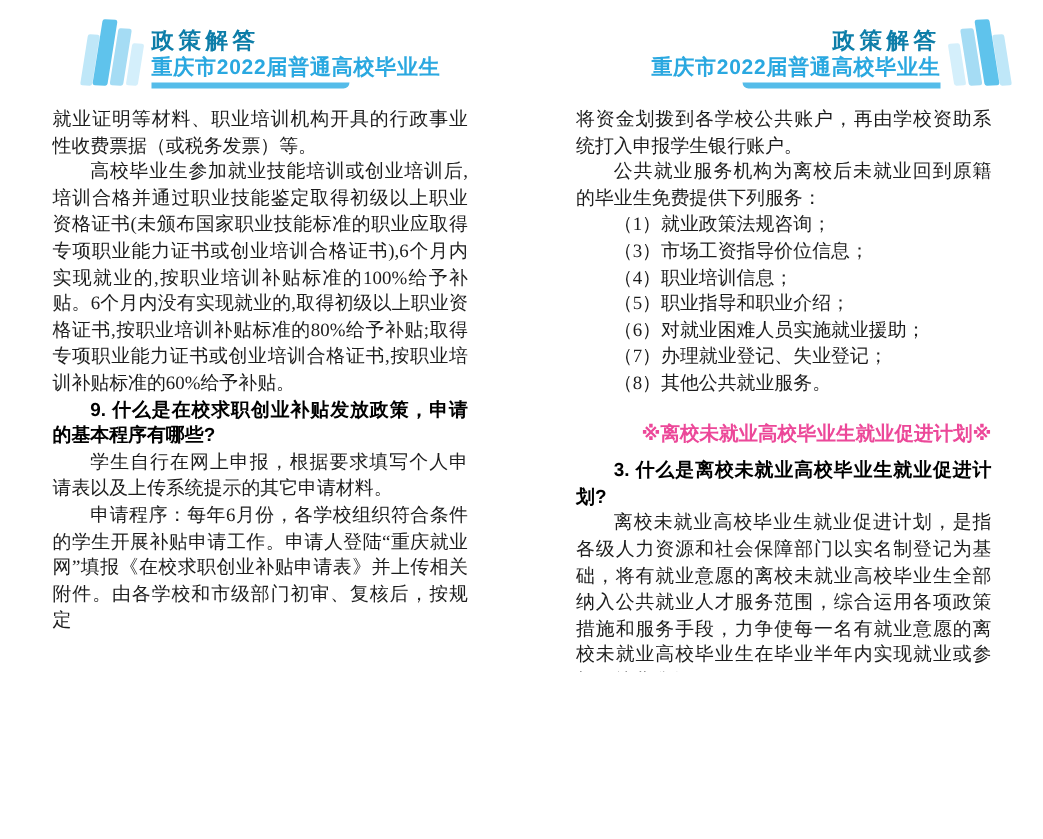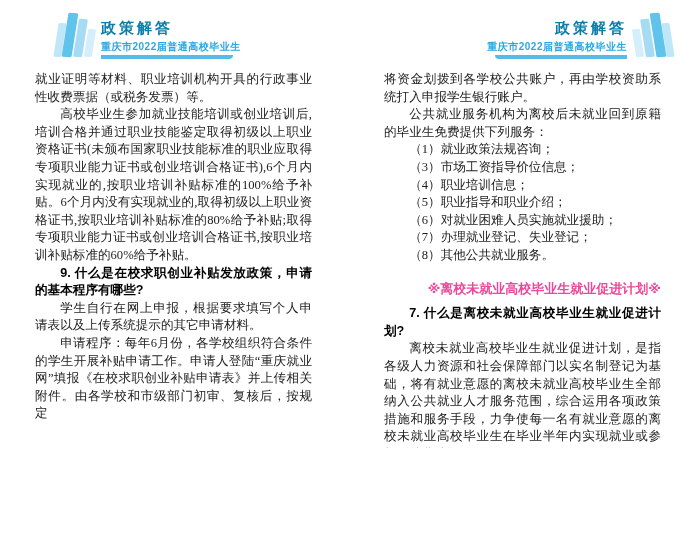--- a/index.html
+++ b/index.html
@@ -18,21 +18,21 @@
   .logo .bar { position:absolute; bottom:2px; border-radius:1.5px; transform:skewX(-6deg) rotate(3deg); }
   .logo .b1 { left:1px;  width:8px;  height:34px; background:#bfe7f8; }
   .logo .b2 { left:10px; width:10px; height:44px; background:#5fc3ec; }
   .logo .b3 { left:21px; width:9px;  height:38px; background:#a5dcf4; }
   .logo .b4 { left:31px; width:8px;  height:28px; background:#d4effb; }
   .logo-flip { transform:scaleX(-1); }
   .hdr-text { padding-top:7px; font-family:"Liberation Sans","DejaVu Sans",sans-serif; }
   .hdr-left  .hdr-text { margin-left:4px;  text-align:left; }
   .hdr-right .hdr-text { margin-right:4px; text-align:right; }
   .hdr-title { font-size:15px; font-weight:bold; color:#0d7da8; letter-spacing:3px; line-height:16px; }
-  .hdr-sub   { display:inline-block; font-size:10px; font-weight:bold; color:#2aa8e0; letter-spacing:0.5px; line-height:11px; margin-top:2px; }
+  .hdr-sub   { display:inline-block; font-size:14px; font-weight:bold; color:#2aa8e0; letter-spacing:0.5px; line-height:11px; margin-top:2px; }
   .hdr-swoosh { height:4px; margin-top:1px; background:#55bce9; }
   .hdr-left  .hdr-swoosh { width:132px; border-radius:0 0 8px 0; }
   .hdr-right .hdr-swoosh { width:132px; border-radius:0 0 0 8px; margin-left:auto; }
 
   
   .pagebody {
     position:absolute; top:71px; width:277px;
     font-size:12.6px; line-height:17.6px; text-align:justify;
     letter-spacing:0;
   }
@@ -104,20 +104,20 @@
     <p class="para flush">将资金划拨到各学校公共账户，再由学校资助系统打入申报学生银行账户。</p>
     <p class="para">公共就业服务机构为离校后未就业回到原籍的毕业生免费提供下列服务：</p>
     <p class="list">（1）就业政策法规咨询；</p>
     <p class="list">（3）市场工资指导价位信息；</p>
     <p class="list">（4）职业培训信息；</p>
     <p class="list">（5）职业指导和职业介绍；</p>
     <p class="list">（6）对就业困难人员实施就业援助；</p>
     <p class="list">（7）办理就业登记、失业登记；</p>
     <p class="list">（8）其他公共就业服务。</p>
     <p class="sec-title">※离校未就业高校毕业生就业促进计划※</p>
-    <p class="qhead">7. 什么是离校未就业高校毕业生就业促进计划?</p>
+    <p class="qhead">3. 什么是离校未就业高校毕业生就业促进计划?</p>
     <p class="para">离校未就业高校毕业生就业促进计划，是指各级人力资源和社会保障部门以实名制登记为基础，将有就业意愿的离校未就业高校毕业生全部纳入公共就业人才服务范围，综合运用各项政策措施和服务手段，力争使每一名有就业意愿的离校未就业高校毕业生在毕业半年内实现就业或参加到就业准备</p>
   </div>
 
   <div class="badge badge-68">68</div>
   <div class="badge badge-69">69</div>
 
 </div>
 
 </body></html>

